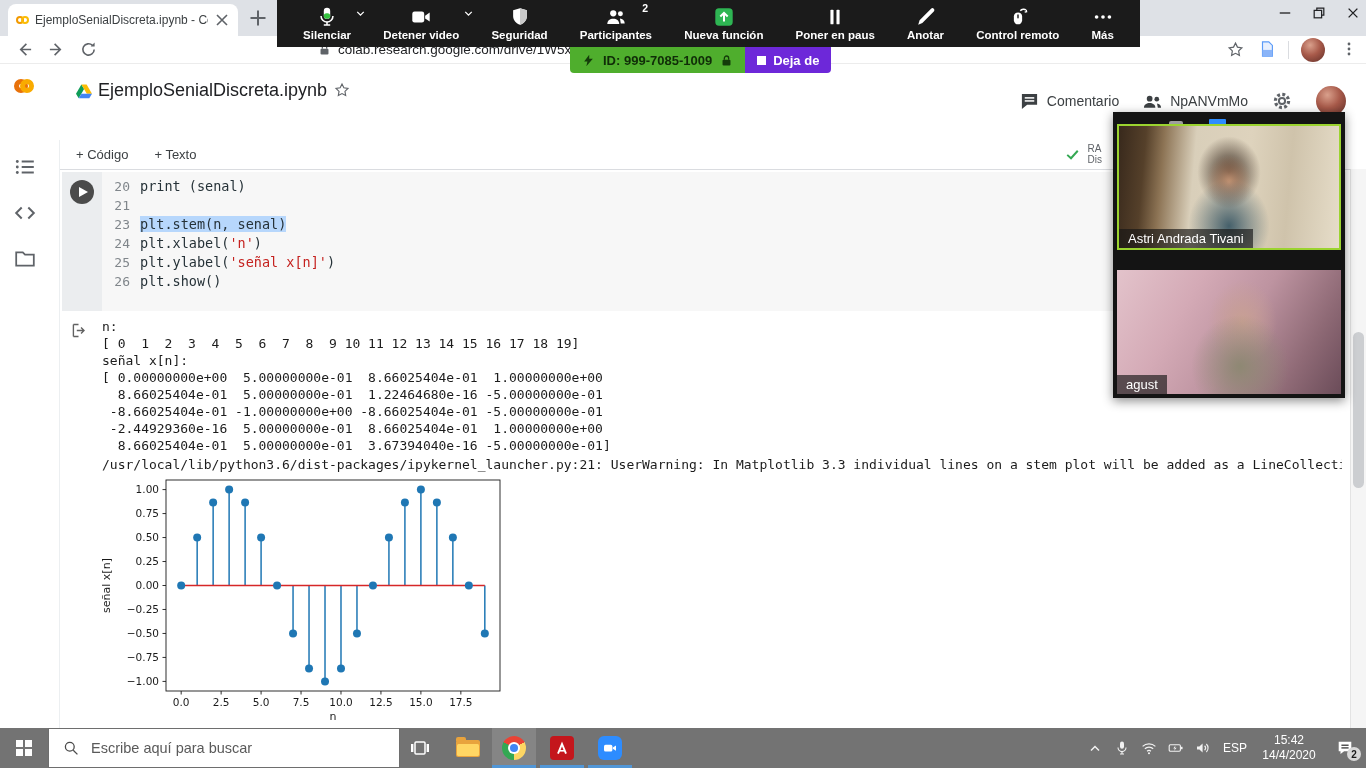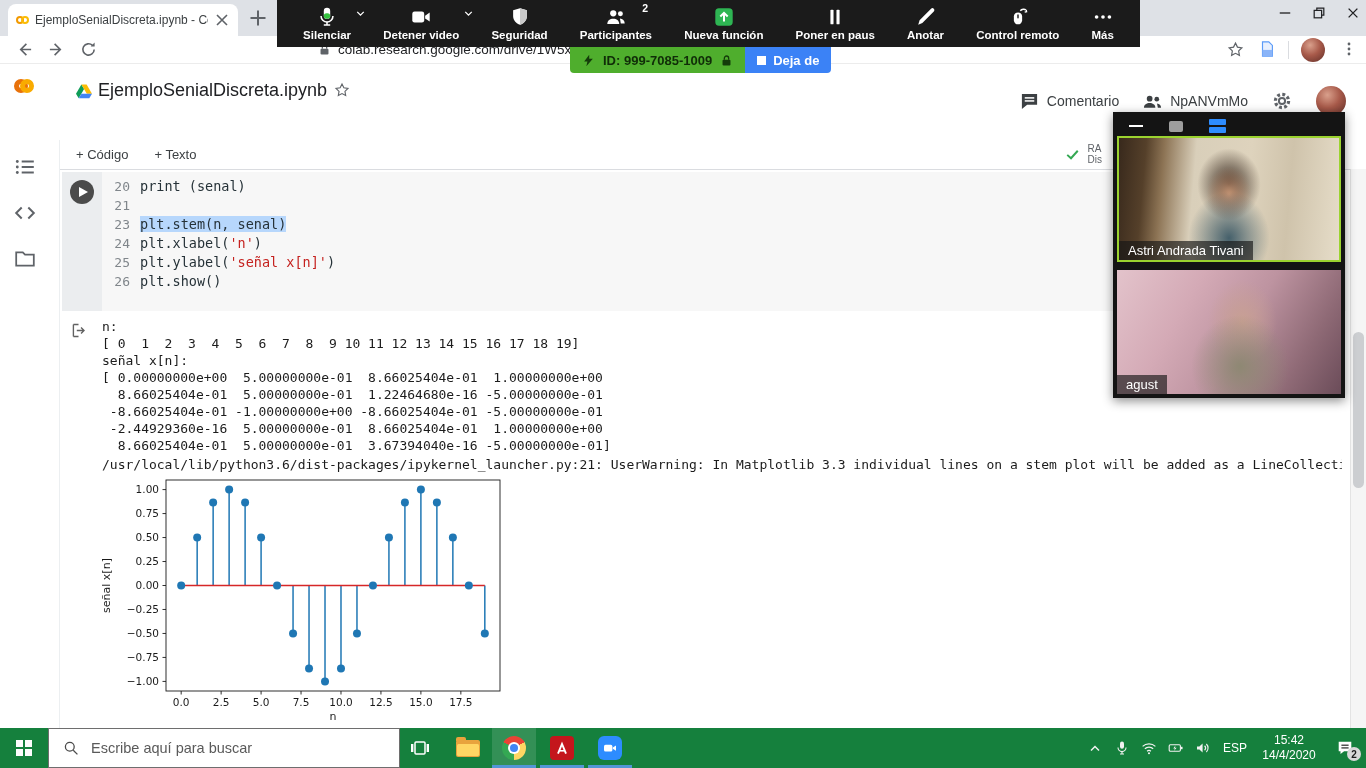--- a/index.html
+++ b/index.html
@@ -93,45 +93,45 @@
   .zt-item .icon{width:22px;height:22px}
   .zt-label{font-size:11.5px;font-weight:700;color:#fff;white-space:nowrap}
   .zt-chevron{position:absolute;right:-6px;top:7px;width:13px!important;height:13px!important;color:#fff}
   .zt-badge{position:absolute;top:2px;right:14px;font-size:10.5px;font-weight:700;color:#fff}
 
   
   #meeting-bar{position:absolute;left:570px;top:47px;height:26px;display:flex;z-index:49;border-radius:0 0 4px 4px;overflow:hidden}
   .meet-green{background:#4fae2d;display:flex;align-items:center;gap:8px;padding:0 12px}
   .meet-green .icon{width:13px;height:13px;color:#143c0a}
   .meet-id{font-size:13px;font-weight:700;color:#102d08;white-space:nowrap}
-  .meet-red{background:#3b82f6;display:flex;align-items:center;gap:7px;padding:0 12px}
+  .meet-red{background:#6d28d9;display:flex;align-items:center;gap:7px;padding:0 12px}
   .stop-sq{width:9px;height:9px;background:#fff}
   .stop-label{font-size:13px;font-weight:700;color:#fff;white-space:nowrap}
 
   
   #video-panel{position:absolute;left:1113px;top:112px;width:232px;height:286px;background:#141414;z-index:60;box-shadow:0 3px 10px rgba(0,0,0,.45)}
   .vp-bar{position:absolute;left:0;top:0;width:100%;height:28px;display:flex;align-items:center;gap:26px;padding-left:16px}
   .vp-min{width:14px;height:2.5px;background:#fff}
   .vp-sq{width:14px;height:11px;background:#9e9e9e;border-radius:2px}
   .vp-gallery{display:flex;flex-direction:column;gap:2.5px}
   .vp-gallery i{display:block;width:17px;height:5.5px;background:#2d8cff;border-radius:1px}
   .video{position:absolute;left:4px;width:224px;height:126px}
-  .video-astri{top:24px;border:2px solid #9bd32f;background:
+  .video-astri{top:12px;border:2px solid #9bd32f;background:
     radial-gradient(ellipse 58px 66px at 50% 82%, #45606b 0%, rgba(69,96,107,0) 70%),
     radial-gradient(ellipse 30px 36px at 50% 46%, #c29272 0%, rgba(194,146,114,0) 75%),
     radial-gradient(ellipse 44px 50px at 50% 38%, #37281e 0%, rgba(55,40,30,0) 72%),
     linear-gradient(95deg, #38291c 0%, #55402a 12%, #8c7354 20%, #d9cfba 34%, #ded3bd 58%, #cfc3ab 76%, #e6ddc9 100%)}
   .video-agust{top:158px;height:124px;background:
     radial-gradient(ellipse 70px 74px at 55% 78%, #8e8873 0%, rgba(142,136,115,0) 70%),
     radial-gradient(ellipse 46px 56px at 56% 42%, #c8a093 0%, rgba(200,160,147,0) 75%),
     linear-gradient(120deg, #e3c3cb 0%, #d4aab6 30%, #bd93a0 55%, #8f6a76 80%, #6b4c59 100%)}
   .vid-name{position:absolute;left:0;bottom:0;background:rgba(22,22,22,.65);color:#fff;font-size:13px;padding:2px 9px;white-space:nowrap}
 
   
-  #taskbar{position:absolute;left:0;top:728px;width:1366px;height:40px;background:#15803d;z-index:100}
+  #taskbar{position:absolute;left:0;top:728px;width:1366px;height:40px;background:#737373;z-index:100}
   .tb-start{position:absolute;left:0;top:0;width:48px;height:40px;display:flex;align-items:center;justify-content:center}
   .win-logo{display:grid;grid-template-columns:7px 7px;grid-template-rows:7px 7px;gap:1.5px}
   .win-logo i{background:#fdfdfd;display:block}
   .tb-search{position:absolute;left:48px;top:0;width:352px;height:40px;background:#fff;display:flex;align-items:center;gap:12px;padding-left:14px;border:1px solid #6e6e6e}
   .tb-search .icon{width:16px;height:16px;color:#4a4a4a}
   .tb-search-text{font-size:14.5px;color:#5a5a5a}
   .tb-btn{position:absolute;top:0;width:44px;height:40px;display:flex;align-items:center;justify-content:center}
   #taskview{left:398px}
   #taskview .icon{width:20px;height:20px;color:#fff}
   #tb-explorer{left:446px}

